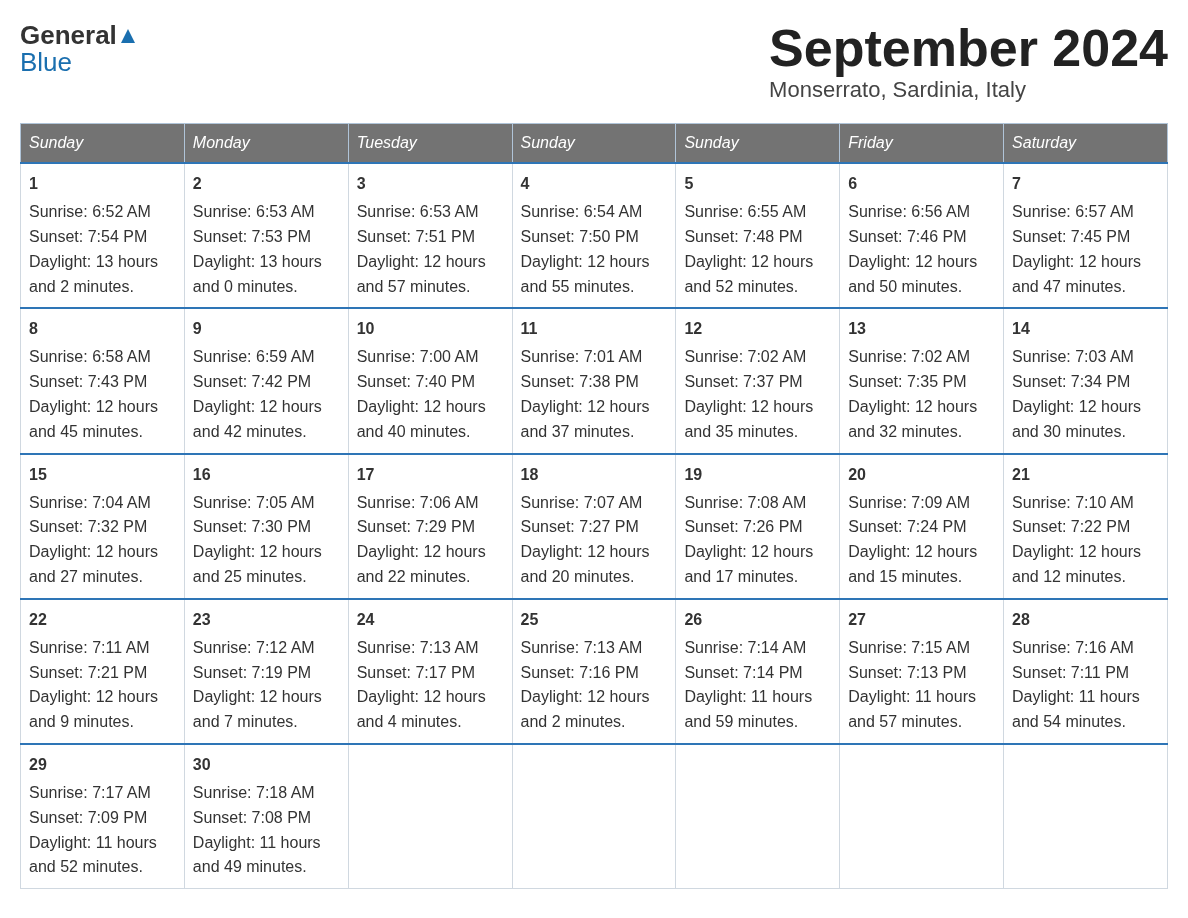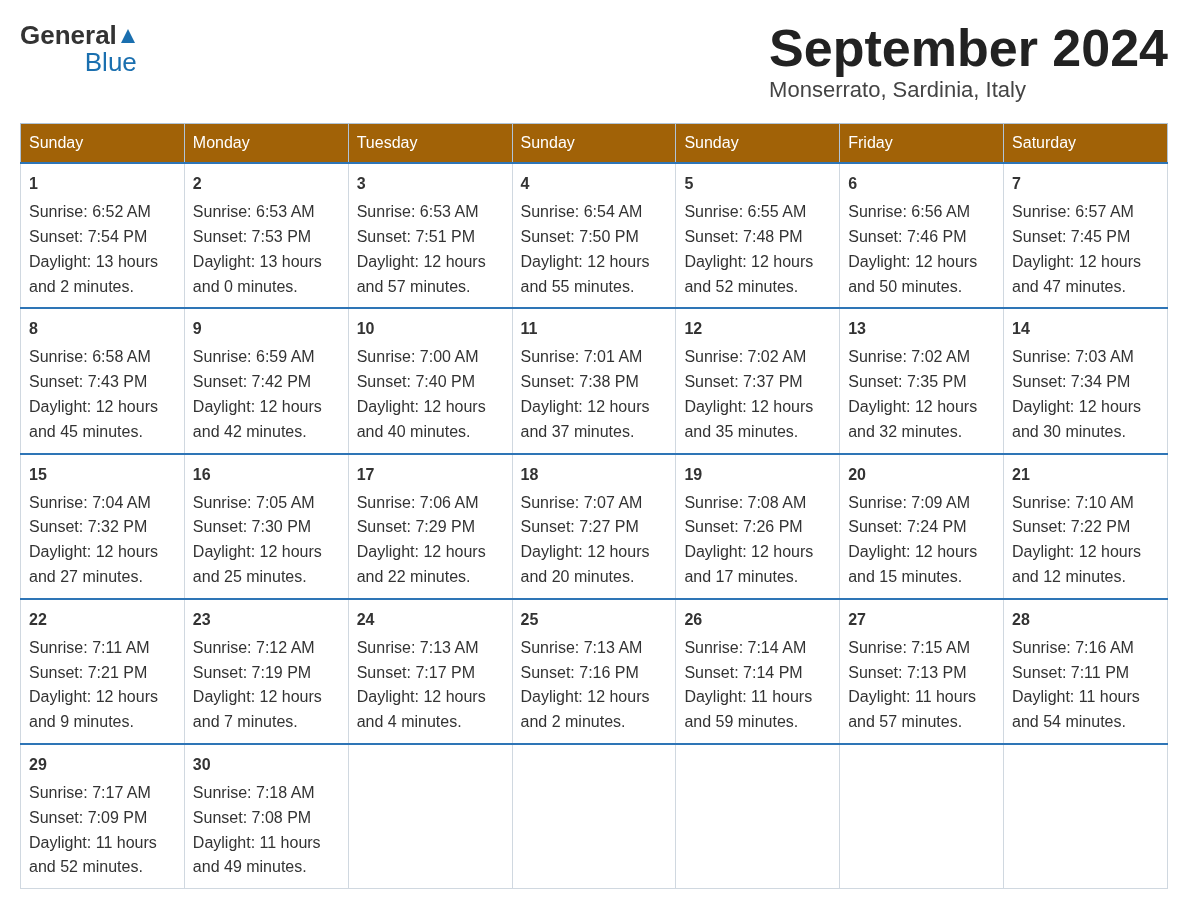--- a/index.html
+++ b/index.html
@@ -34,27 +34,28 @@
       color: #444;
     }
 
     .calendar-table {
       width: 100%;
       border-collapse: collapse;
       table-layout: fixed;
     }
 
     .calendar-table th {
-      background-color: #a16207;
+      background-color: #737373;
       color: #ffffff;
       font-size: 16px;
       font-weight: normal;
       padding: 10px 8px;
       text-align: left;
       border: 1px solid #b0c4d8;
+      font-style: italic;
     }
 
     .calendar-table td {
       vertical-align: top;
       padding: 8px;
       border: 1px solid #d0d8e0;
       font-size: 12.5px;
       color: #333;
       min-height: 90px;
       line-height: 1.5;
@@ -83,21 +84,20 @@
     }
 
     .logo-wrapper {
       display: flex;
       align-items: center;
     }
 
     .logo-text-group {
       display: flex;
       flex-direction: column;
-      align-items: flex-end;
     }
 
     .logo-line1 {
       font-size: 26px;
       font-weight: bold;
       color: #333;
       display: flex;
       align-items: center;
     }
 

